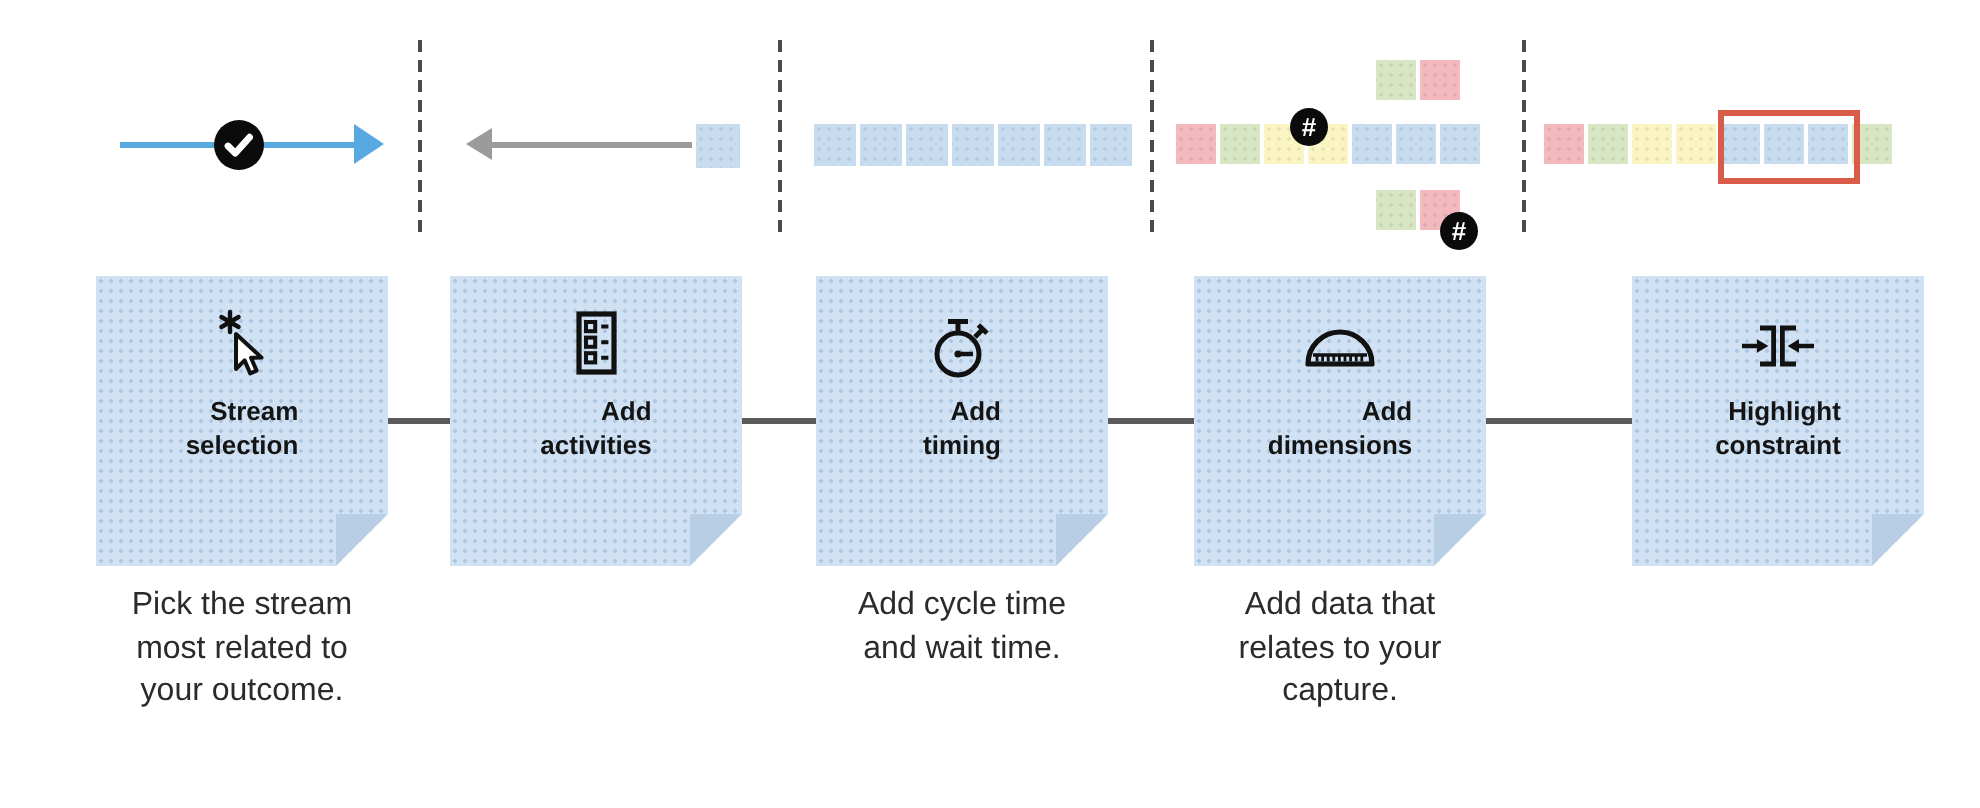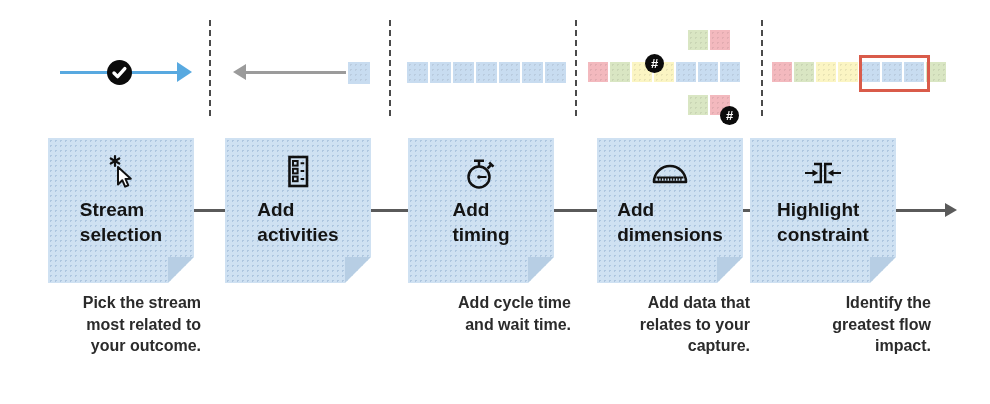--- a/index.html
+++ b/index.html
@@ -52,24 +52,24 @@
     border-left:12px solid var(--line);}
   
   .note{position:absolute;top:138px;width:146px;height:145px;z-index:1;
     background-color:var(--note);
     background-image:radial-gradient(rgba(90,130,175,0.28) 1px,transparent 1px);background-size:5px 5px;
     clip-path:polygon(0 0,100% 0,100% calc(100% - 26px),calc(100% - 26px) 100%,0 100%);
     display:flex;flex-direction:column;align-items:center;padding-top:15px;box-sizing:border-box;}
   .fold{position:absolute;right:0;bottom:0;width:26px;height:26px;background:var(--note-fold);
     clip-path:polygon(0 0,100% 0,0 100%);}
   .note .icon{height:40px;display:flex;align-items:center;justify-content:center;}
-  .title{margin-top:4px;font-weight:bold;font-size:19px;line-height:1.32;text-align:left;
+  .title{margin-top:4px;font-weight:bold;font-size:13px;line-height:1.32;text-align:right;
     white-space:pre-line;color:#141414;}
   .caption{position:absolute;top:292px;width:160px;font-size:16px;line-height:1.35;
-    text-align:right;white-space:pre-line;color:var(--text);z-index:1;font-weight:bold;}
+    text-align:center;white-space:pre-line;color:var(--text);z-index:1;}
 </style>
 </head>
 <body>
 
 <div class="canvas">
 
   <div class="top">
     <div class="divider d1"></div>
     <div class="divider d2"></div>
     <div class="divider d3"></div>
@@ -210,41 +210,38 @@
             <line x1="30.1" y1="24" x2="30.1" y2="26.8"></line>
           <line x1="32.9" y1="24" x2="32.9" y2="26.8"></line>
         </g>
       </svg>
     </div>
     <div class="title">Add
 dimensions</div>
     <div class="fold"></div>
   </div>
 
-  <div class="note" style="left:750px">
+  <div class="note" style="left:816px">
     <div class="icon">
       <svg width="42" height="38" viewBox="0 0 42 38">
         <path d="M12 10 H18.8 V28 H12" fill="none" stroke="#111" stroke-width="2.4"></path>
         <path d="M30 10 H23.2 V28 H30" fill="none" stroke="#111" stroke-width="2.4"></path>
         <line x1="3" y1="19" x2="11.5" y2="19" stroke="#111" stroke-width="2.2"></line>
         <polygon points="10.5,15.6 16.2,19 10.5,22.4" fill="#111"></polygon>
         <line x1="39" y1="19" x2="30.5" y2="19" stroke="#111" stroke-width="2.2"></line>
         <polygon points="31.5,15.6 25.8,19 31.5,22.4" fill="#111"></polygon>
       </svg>
     </div>
     <div class="title">Highlight
 constraint</div>
     <div class="fold"></div>
   </div>
 
   <div class="caption" style="left:41px">Pick the stream
 most related to
 your outcome.</div>
-  <div class="caption" style="left:411px">Add cycle time
+  <div class="caption" style="left:401px">Add cycle time
 and wait time.</div>
   <div class="caption" style="left:590px">Add data that
 relates to your
 capture.</div>
-  <div class="caption" style="left:771px">Identify the
-greatest flow
-impact.</div>
 
 </div>
 
 </body></html>

